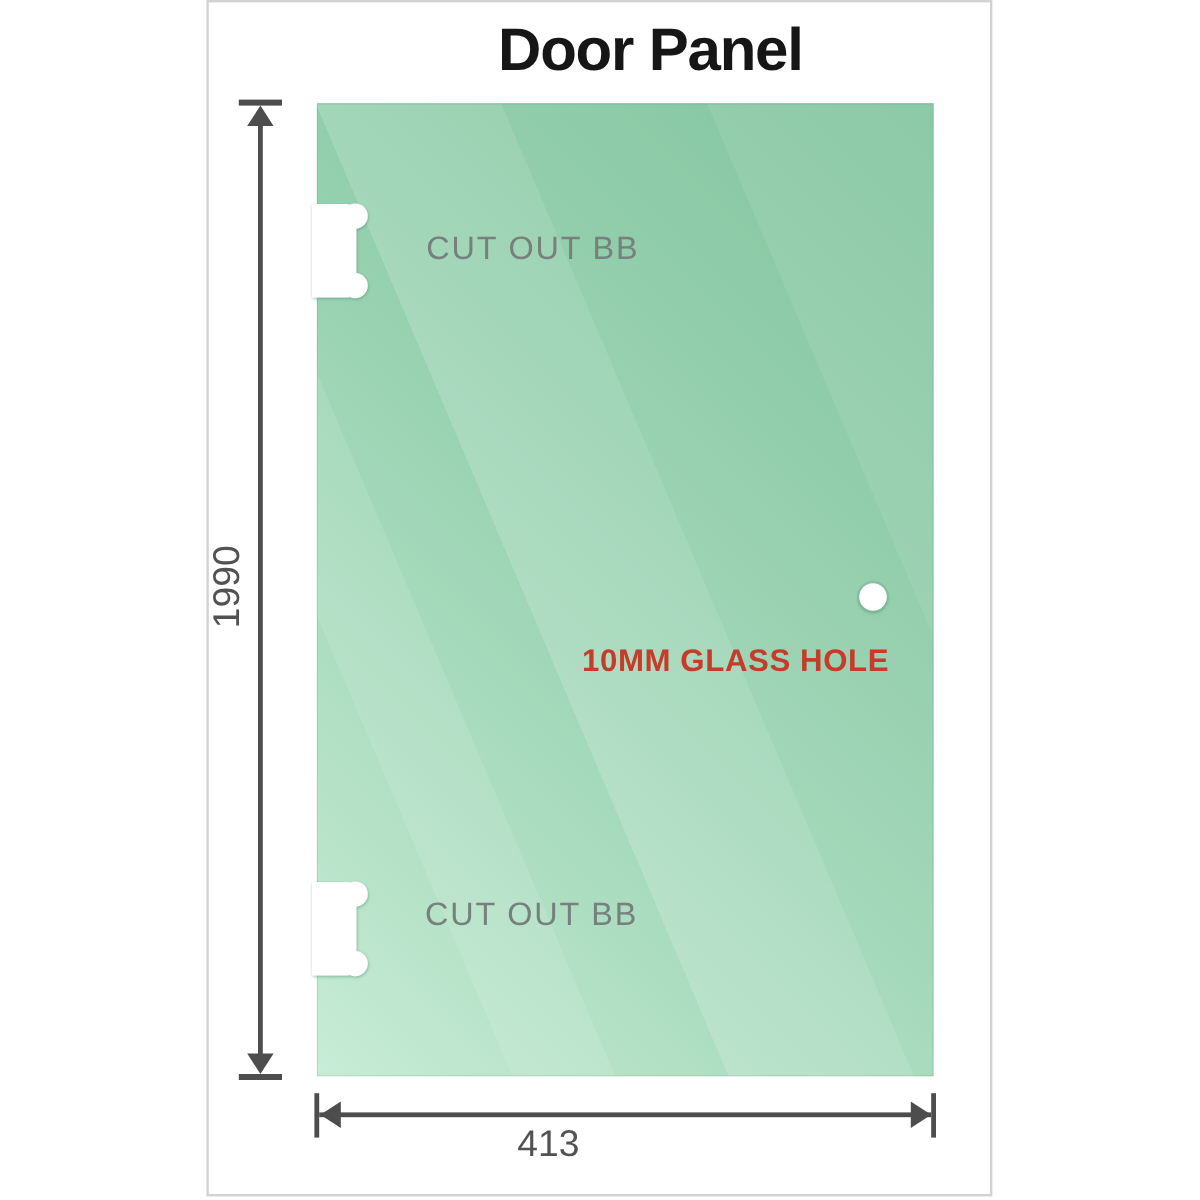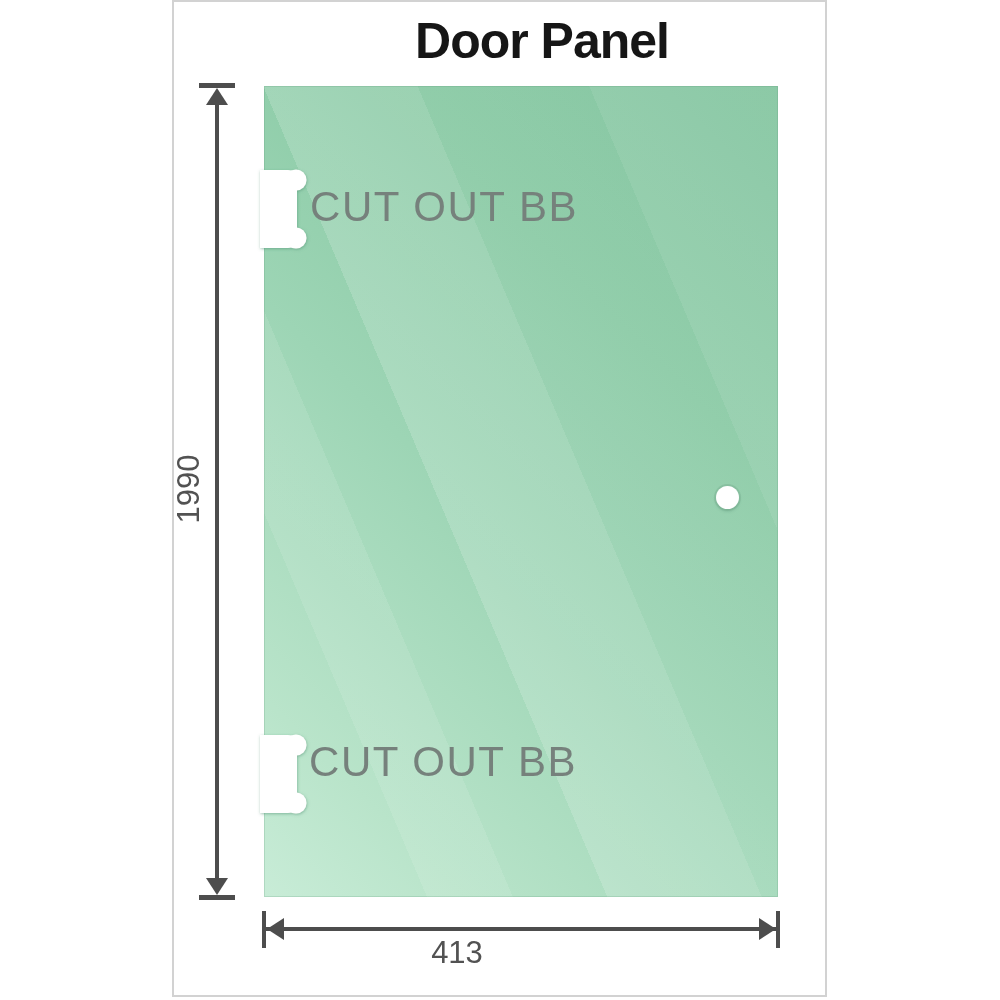--- a/index.html
+++ b/index.html
@@ -69,21 +69,21 @@
     left: 260px;
     width: 50px;
     height: 84px;
     overflow: visible;
   }
   .cutout-top { top: 167px; }
   .cutout-bottom { top: 732px; }
   .cutout-label {
     position: absolute;
     transform: translate(-50%, -50%);
-    font-size: 42px;
+    font-size: 27px;
     font-weight: 400;
     letter-spacing: 1.5px;
     color: #76817c;
     white-space: nowrap;
   }
   .cutout-label-top  { left: 444px; top: 207px; }
   .cutout-label-bottom { left: 443px; top: 762px; }
   .glass-hole {
     position: absolute;
     left: 716px;
@@ -189,20 +189,21 @@
       <circle cx="36" cy="71" r="10.5"></circle>
     </g>
   </svg>
 
   <div class="cutout-label cutout-label-top">CUT OUT BB</div>
 
   <div class="cutout-label cutout-label-bottom">CUT OUT BB</div>
 
   <div class="glass-hole"></div>
 
+  <div class="hole-label">10MM GLASS HOLE</div>
 
   <div>
     <div class="dim v-cap-top"></div>
     <div class="dim v-line"></div>
     <div class="tri tri-up"></div>
     <div class="tri tri-down"></div>
     <div class="dim v-cap-bottom"></div>
     <div class="dim-label height-label">1990</div>
   </div>
 

